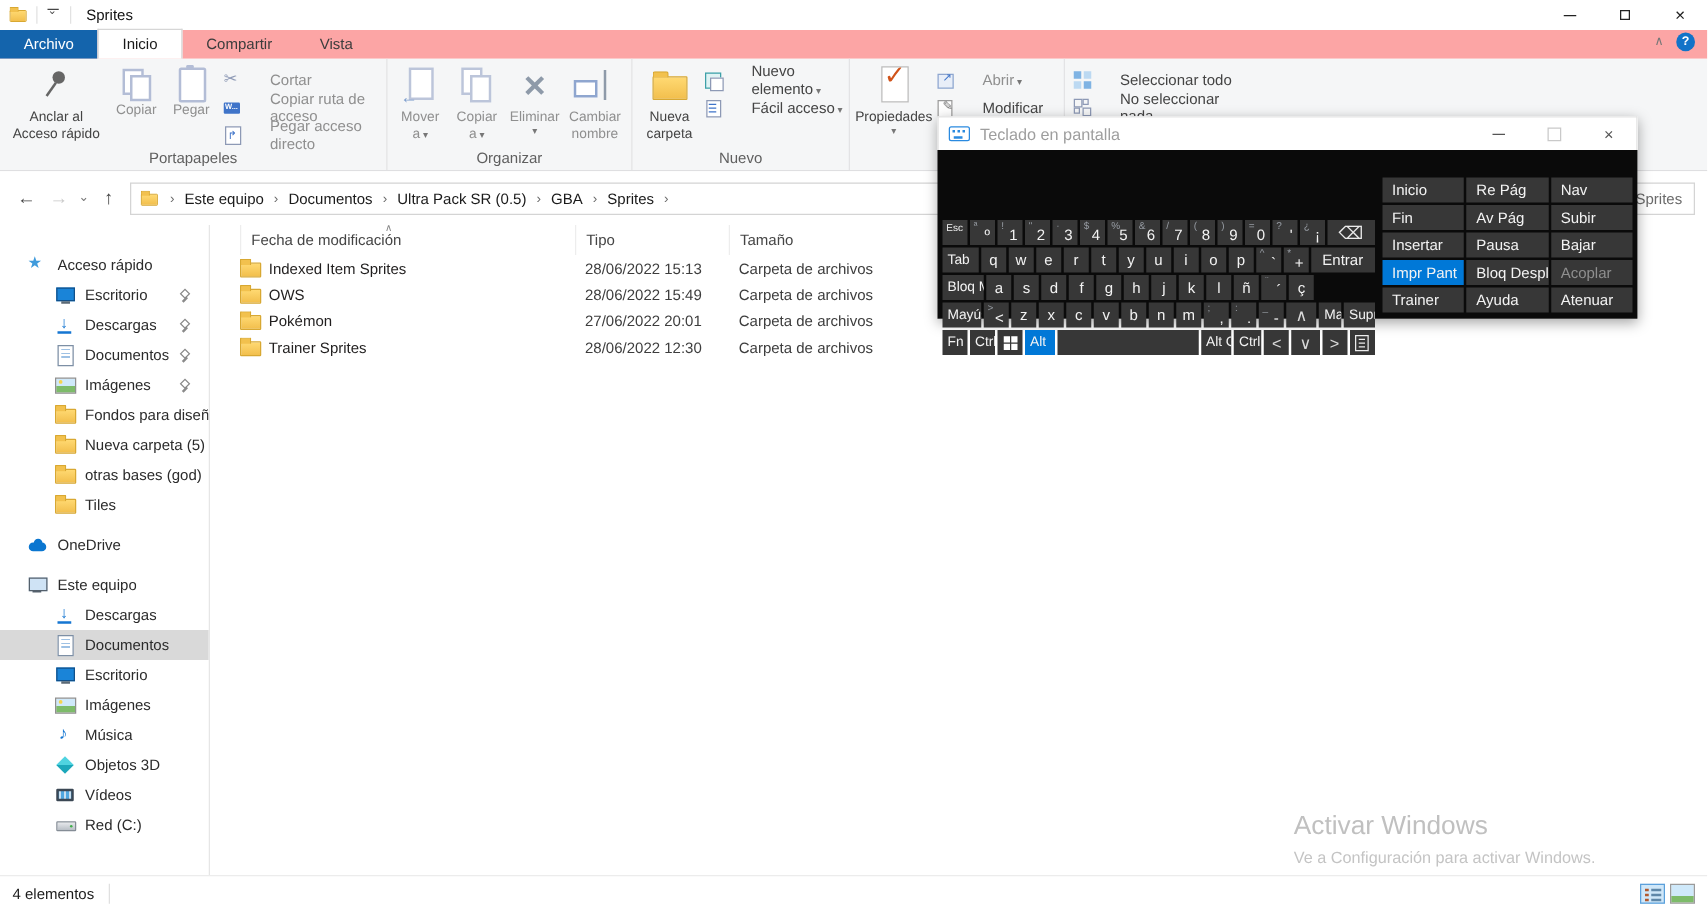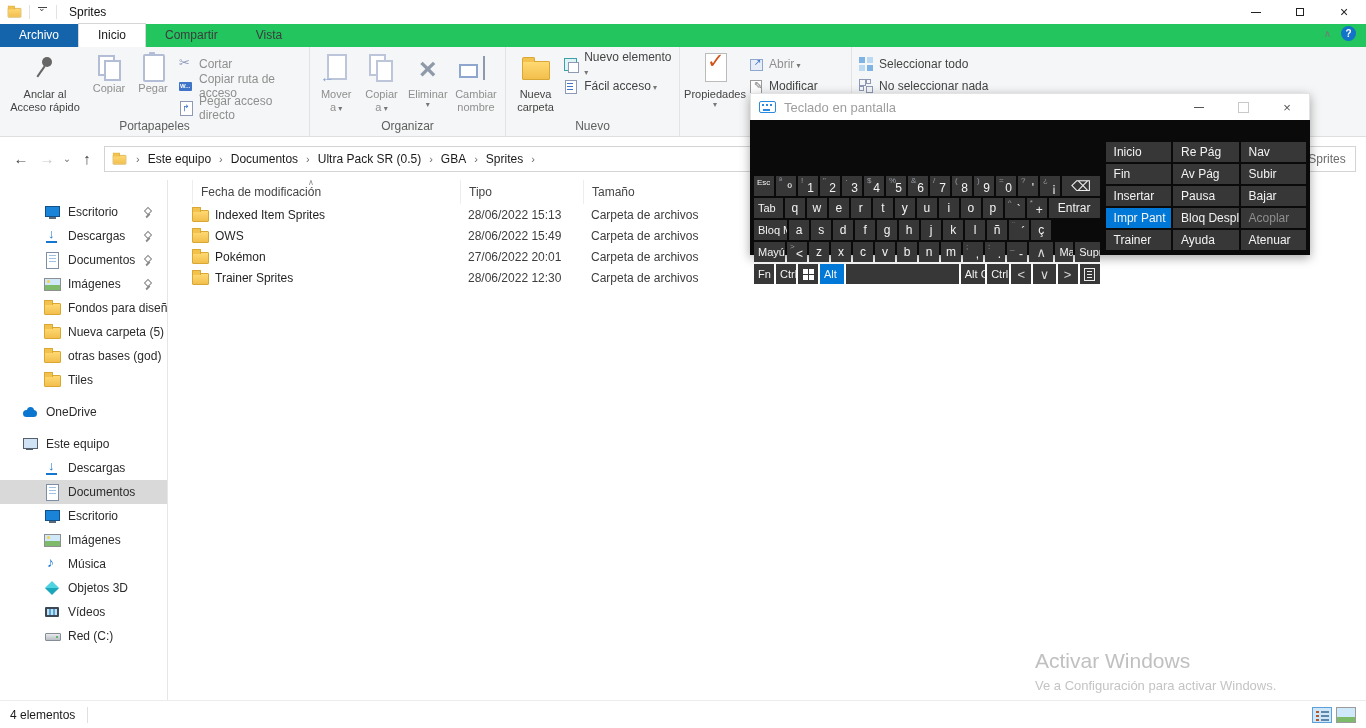--- a/index.html
+++ b/index.html
@@ -14,38 +14,38 @@
   .qat{position:relative;width:14px;height:12px;}
   .qat::before{content:"";position:absolute;left:2px;top:1px;width:9px;height:1px;background:#444;}
   .qat::after{content:"⌄";position:absolute;left:2px;top:-3px;font-size:9px;color:#444;}
   .caps{position:absolute;right:0;top:0;display:flex;}
   .cap-btn{width:44px;height:24px;display:flex;align-items:center;justify-content:center;color:#222;font-size:14px;cursor:pointer;}
   .cap-min::before{content:"";width:10px;height:1px;background:#222;}
   .cap-restore .rsq{position:relative;width:8px;height:8px;border:1px solid #222;background:#fff;}
   .cap-restore .rsq::before{content:"";position:absolute;left:1px;top:-4px;width:8px;height:8px;border:1px solid #222;z-index:-1;}
 
   
-  .tabs{position:absolute;left:0;top:24px;right:0;height:23px;background:#22c55e;display:flex;align-items:flex-end;}
+  .tabs{position:absolute;left:0;top:24px;right:0;height:23px;background:#fca5a5;display:flex;align-items:flex-end;}
   .tab{font-size:12px;padding:4px 19px 5px;color:#3c3c3c;cursor:pointer;}
   .tab.file{background:#1464ac;color:#fff;}
   .tab.active{background:#fff;border:1px solid #d6d6d6;border-bottom:none;color:#1a1a1a;}
   .tabs-right{position:absolute;right:10px;top:26px;display:flex;align-items:center;gap:10px;}
   .rib-collapse{color:#777;font-size:10px;cursor:pointer;}
   .rib-help{width:15px;height:15px;border-radius:50%;background:#1273c8;color:#fff;font-size:10px;font-weight:bold;display:flex;align-items:center;justify-content:center;cursor:pointer;}
 
   
   .ribbon{position:absolute;left:0;top:47px;right:0;height:90px;background:#f5f6f7;border-bottom:1px solid #dfdfe1;display:flex;}
   .grp{position:relative;display:flex;flex-direction:column;border-right:1px solid #e3e3e5;}
   .grp-content{display:flex;flex:1;padding:2px 4px 0;}
   .grp-label{height:17px;text-align:center;font-size:12px;color:#5f5f5f;}
   .bigbtn{display:flex;flex-direction:column;align-items:center;font-size:11px;color:#444;text-align:center;line-height:13px;padding:1px 3px;cursor:pointer;}
   .bigbtn .lbl{white-space:normal;}
   .medbtn{display:flex;flex-direction:column;align-items:center;font-size:11px;color:#444;padding:1px 2px;cursor:pointer;}
   .smallcol{display:flex;flex-direction:column;justify-content:flex-start;padding-top:4px;}
-  .smallbtn{display:flex;align-items:center;height:22px;font-size:12px;color:#444;gap:5px;cursor:pointer;}
+  .smallbtn{display:flex;align-items:center;height:22px;font-size:12px;color:#444;gap:22px;cursor:pointer;}
   .dis{color:#8f8f8f !important;}
   .cbelow::after{content:"▾";display:block;font-size:8px;color:#777;line-height:7px;}
   .drop::after{content:" ▾";font-size:8px;color:#777;}
 
   
   .ri{position:relative;width:36px;height:34px;flex:none;margin:2px auto 2px;}
   .mi{position:relative;width:30px;height:28px;flex:none;margin:3px auto 1px;}
   .ri-pin::before{content:"";position:absolute;width:10px;height:10px;background:#666;border-radius:50%;top:5px;left:15px;}
   .ri-pin::after{content:"";position:absolute;width:2px;height:13px;background:#666;top:13px;left:13px;transform:rotate(35deg);}
   .mi-copy::before{content:"";position:absolute;left:4px;top:2px;width:13px;height:17px;border:2px solid #b3bdd6;background:#fff;}
@@ -360,20 +360,24 @@
             <span class="crumb">Sprites</span>
             <span class="csep">›</span>
           </span>
       </div>
       <div class="search-box">Buscar en Sprites</div>
     </div>
 
     <div class="main">
       <div class="sidebar">
         <div>
+            <div class="nav-row hd">
+              <span class="ic ic-quickaccess"></span>
+              <span class="nl">Acceso rápido</span>
+            </div>
             <div class="nav-row">
               <span class="ic ic-desktop"></span>
               <span class="nl">Escritorio</span>
               <span class="pin"></span>
             </div>
             <div class="nav-row">
               <span class="ic ic-downloads"></span>
               <span class="nl">Descargas</span>
               <span class="pin"></span>
             </div>

